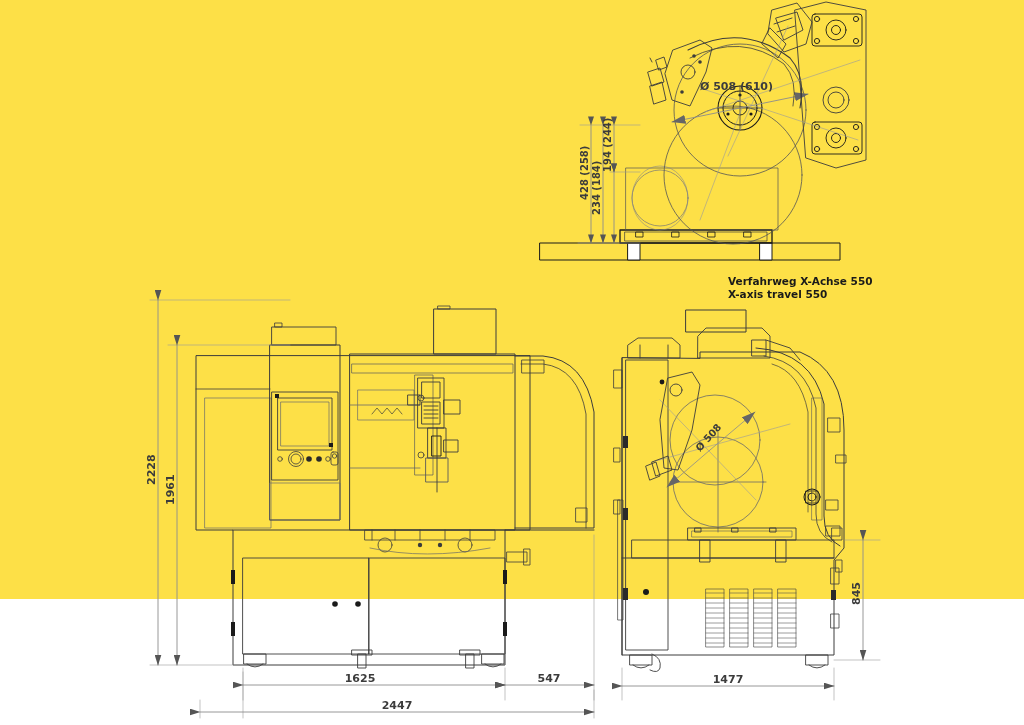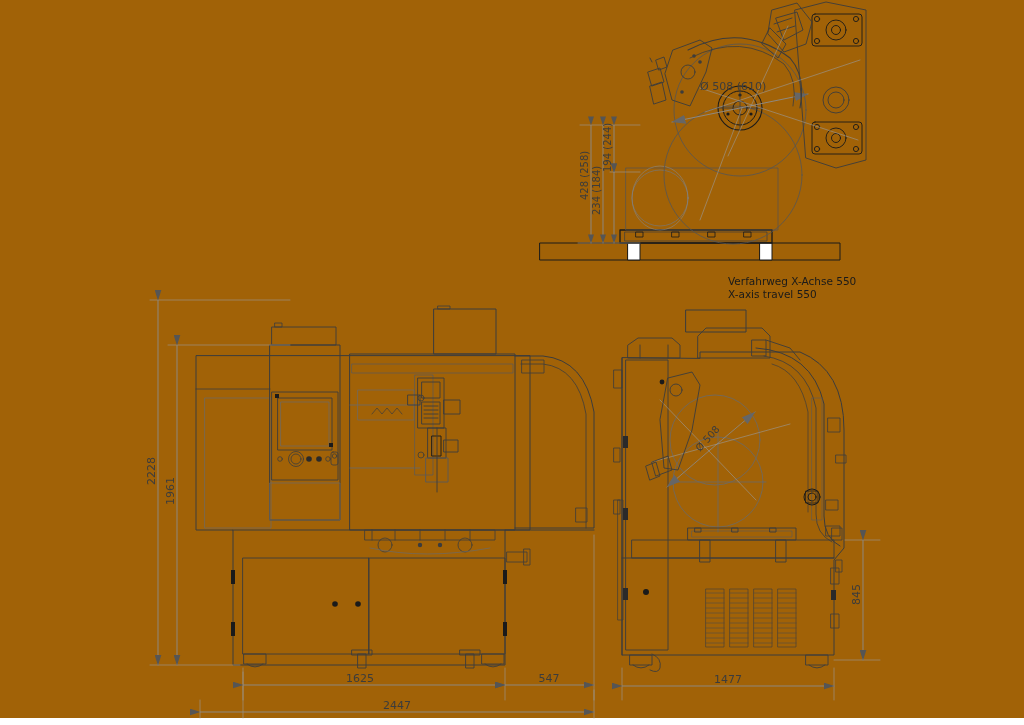--- a/index.html
+++ b/index.html
@@ -1,21 +1,21 @@
 <!DOCTYPE html>
 <html><head>
 <meta charset="utf-8">
 <style>
   html,body{margin:0;padding:0;background:#ffffff;}
   body{
     width:1024px;height:725px;overflow:hidden;
     font-family:"DejaVu Sans","Liberation Sans",sans-serif;
     color:#1a1a1a;
   }
-  #sheet{position:relative;width:1024px;height:718px;background:#a16207;}
+  #sheet{position:relative;width:1024px;height:599px;background:#fde047;font-weight:bold;}
   svg{display:block;}
   .dimtxt{
     font-family:"DejaVu Sans","Liberation Sans",sans-serif;
     font-size:11px;fill:#3c3c3c;
   }
   .captxt{
     font-family:"DejaVu Sans","Liberation Sans",sans-serif;
     font-size:10.5px;fill:#1a1a1a;
   }
   .dimtxt-sm{

